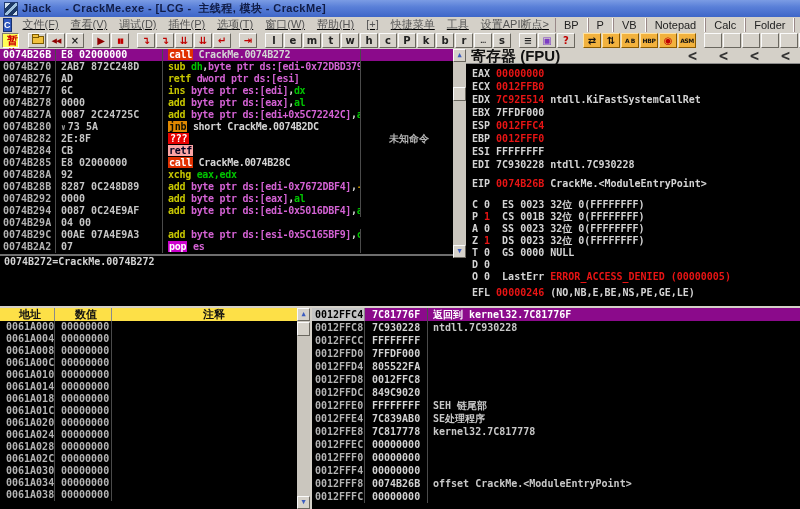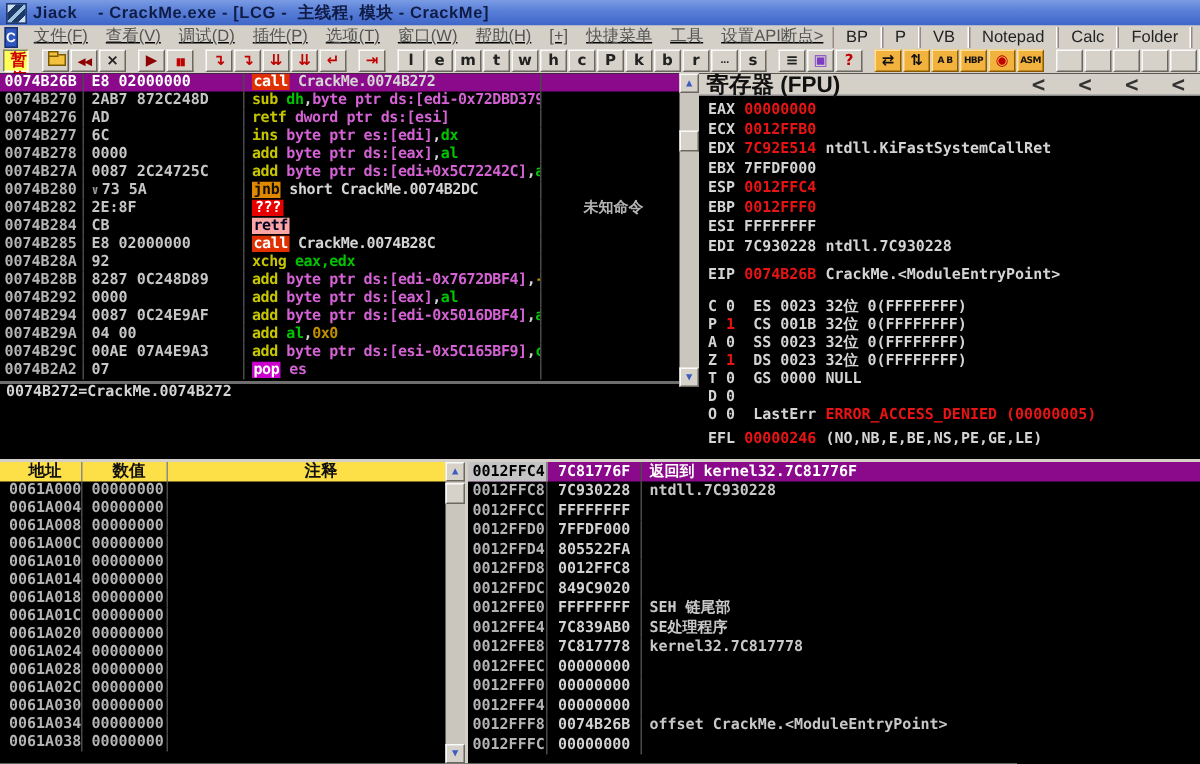--- a/index.html
+++ b/index.html
@@ -213,21 +213,21 @@
           <div class="drow"><span class="daddr">0074B278</span><span class="dhex">0000</span><span class="dinstr"><span class="t-mn">add</span><span class="t-w"> </span><span class="t-mem">byte ptr ds:[eax]</span><span class="t-w">,</span><span class="t-reg">al</span></span><span class="dcom"></span></div>
           <div class="drow"><span class="daddr">0074B27A</span><span class="dhex">0087 2C24725C</span><span class="dinstr"><span class="t-mn">add</span><span class="t-w"> </span><span class="t-mem">byte ptr ds:[edi+0x5C72242C]</span><span class="t-w">,</span><span class="t-reg">al</span></span><span class="dcom"></span></div>
           <div class="drow"><span class="daddr">0074B280</span><span class="dhex"><span class="dmark">∨</span>73 5A</span><span class="dinstr"><span class="t-bj">jnb</span><span class="t-w"> short CrackMe.0074B2DC</span></span><span class="dcom"></span></div>
           <div class="drow"><span class="daddr">0074B282</span><span class="dhex">2E:8F</span><span class="dinstr"><span class="t-bu">???</span></span><span class="dcom">未知命令</span></div>
           <div class="drow"><span class="daddr">0074B284</span><span class="dhex">CB</span><span class="dinstr"><span class="t-br">retf</span></span><span class="dcom"></span></div>
           <div class="drow"><span class="daddr">0074B285</span><span class="dhex">E8 02000000</span><span class="dinstr"><span class="t-bc">call</span><span class="t-w"> CrackMe.0074B28C</span></span><span class="dcom"></span></div>
           <div class="drow"><span class="daddr">0074B28A</span><span class="dhex">92</span><span class="dinstr"><span class="t-mn">xchg</span><span class="t-w"> </span><span class="t-reg">eax,edx</span></span><span class="dcom"></span></div>
           <div class="drow"><span class="daddr">0074B28B</span><span class="dhex">8287 0C248D89</span><span class="dinstr"><span class="t-mn">add</span><span class="t-w"> </span><span class="t-mem">byte ptr ds:[edi-0x7672DBF4]</span><span class="t-w">,</span><span class="t-imm">-0x25</span></span><span class="dcom"></span></div>
           <div class="drow"><span class="daddr">0074B292</span><span class="dhex">0000</span><span class="dinstr"><span class="t-mn">add</span><span class="t-w"> </span><span class="t-mem">byte ptr ds:[eax]</span><span class="t-w">,</span><span class="t-reg">al</span></span><span class="dcom"></span></div>
           <div class="drow"><span class="daddr">0074B294</span><span class="dhex">0087 0C24E9AF</span><span class="dinstr"><span class="t-mn">add</span><span class="t-w"> </span><span class="t-mem">byte ptr ds:[edi-0x5016DBF4]</span><span class="t-w">,</span><span class="t-reg">al</span></span><span class="dcom"></span></div>
-          <div class="drow"><span class="daddr">0074B29A</span><span class="dhex">04 00</span><span class="dinstr"><span class="t-mn">add</span><span class="t-w"> </span><span class="t-reg">al</span><span class="t-w">,</span><span class="t-imm">0x0</span></span><span class="dcom"></span></div>
+          <div class="drow"><span class="daddr">0074B29A</span><span class="dhex">04 00</span><span class="dcom"></span></div>
           <div class="drow"><span class="daddr">0074B29C</span><span class="dhex">00AE 07A4E9A3</span><span class="dinstr"><span class="t-mn">add</span><span class="t-w"> </span><span class="t-mem">byte ptr ds:[esi-0x5C165BF9]</span><span class="t-w">,</span><span class="t-reg">ch</span></span><span class="dcom"></span></div>
           <div class="drow"><span class="daddr">0074B2A2</span><span class="dhex">07</span><span class="dinstr"><span class="t-bp">pop</span><span class="t-w"> </span><span class="t-mem">es</span></span><span class="dcom"></span></div>
         </div>
       <div class="dinfo">0074B272=CrackMe.0074B272</div>
     </div>
 
     <div class="sb sb-disasm">
       <div class="sb-btn sb-up">▲</div>
       <div class="sb-thumb"></div>
       <div class="sb-btn sb-down">▼</div>

